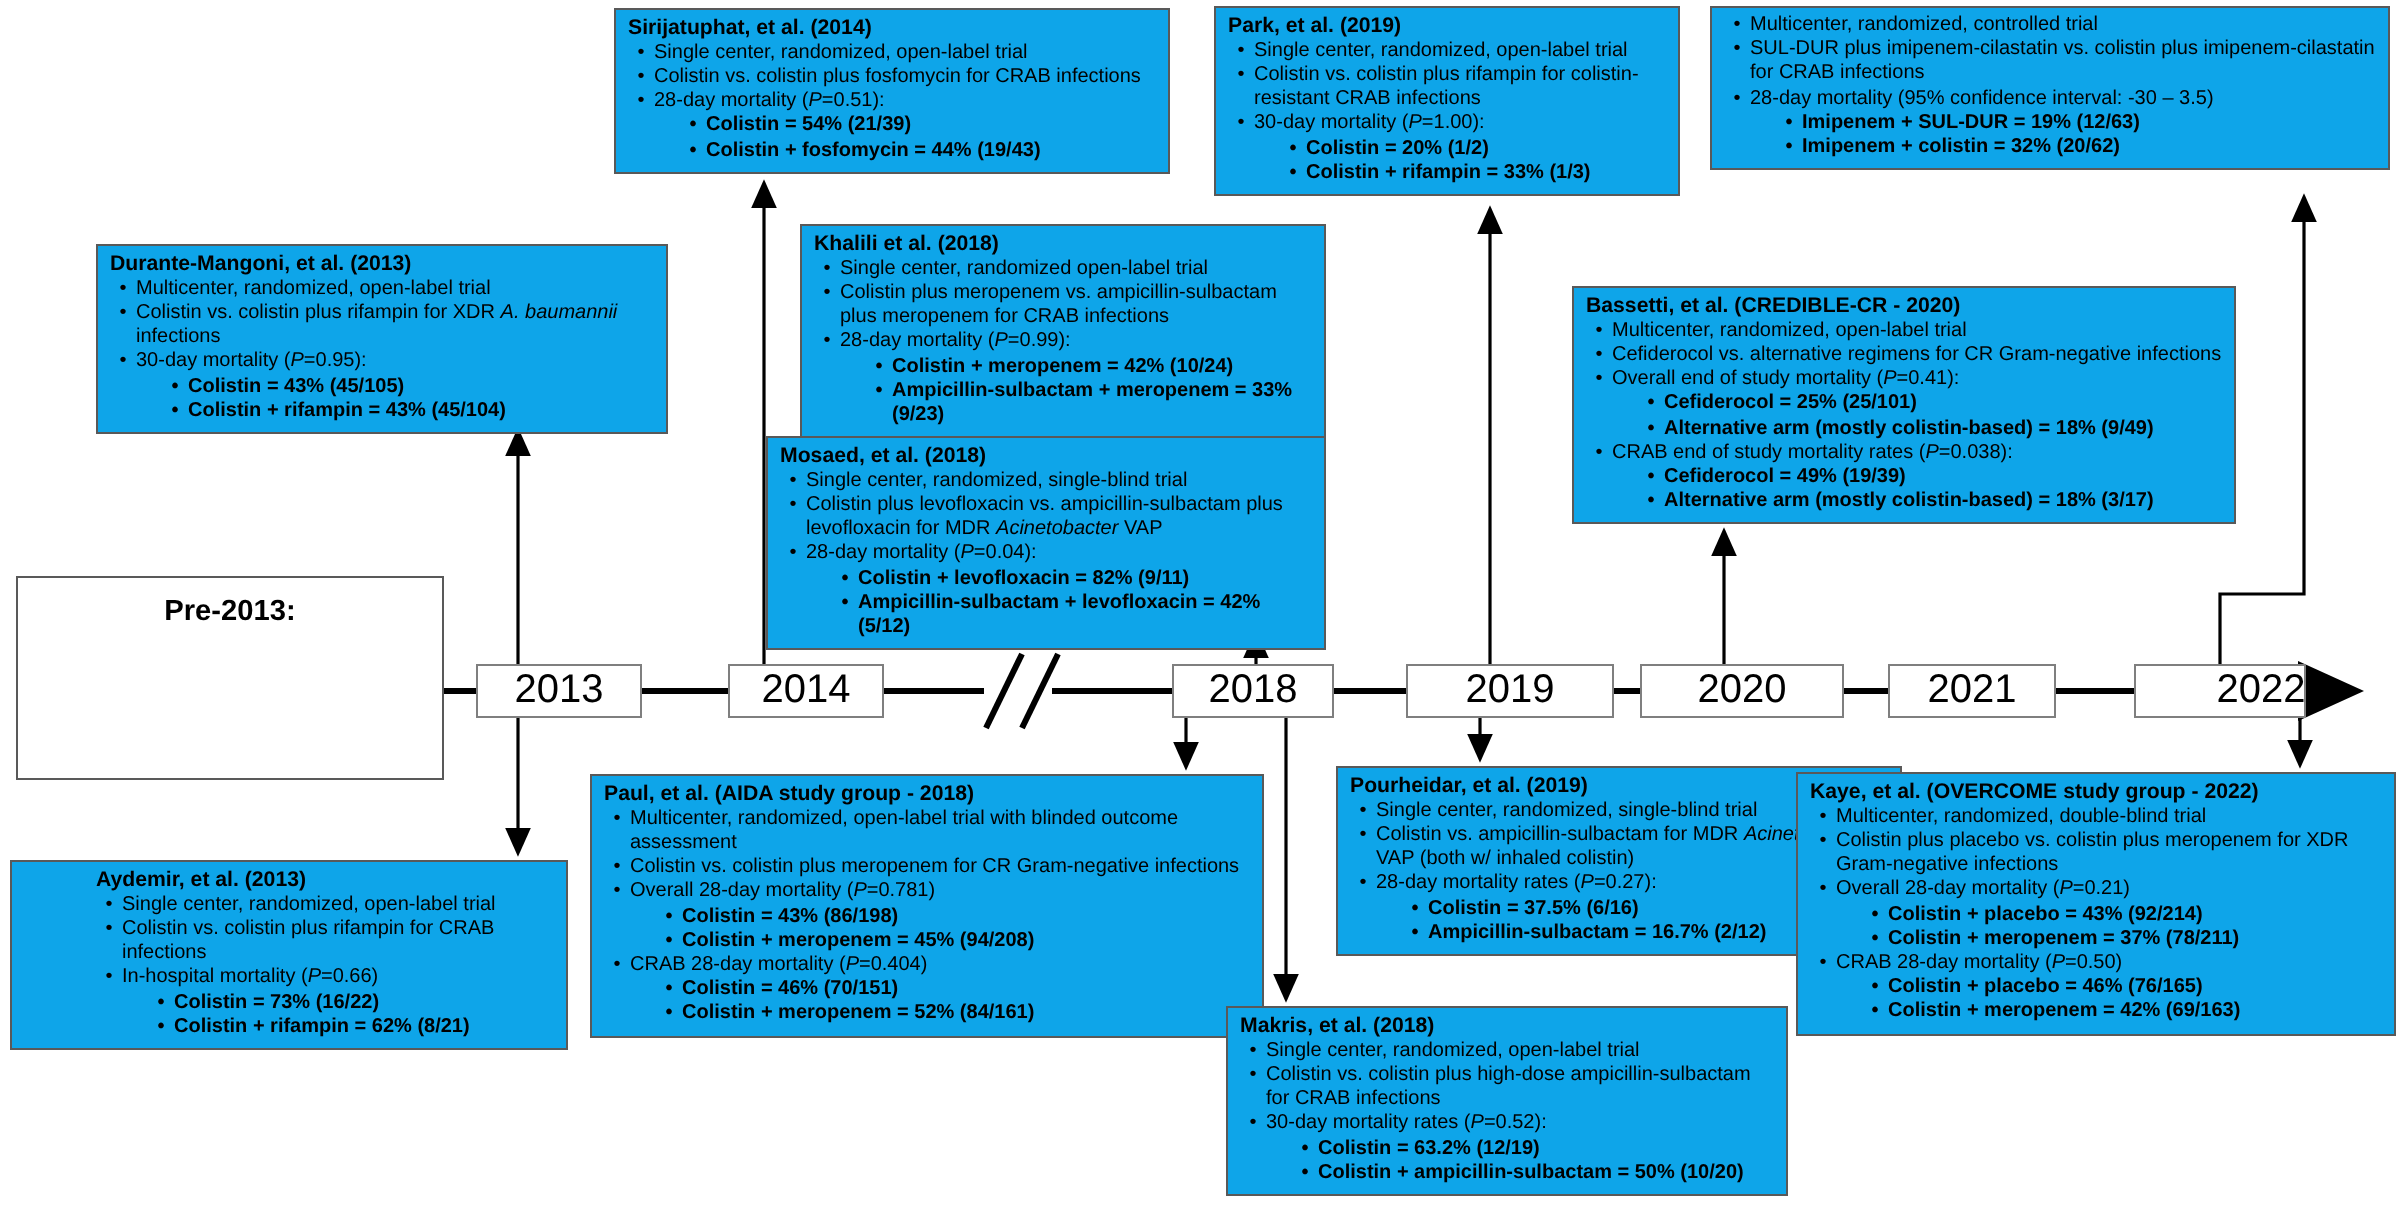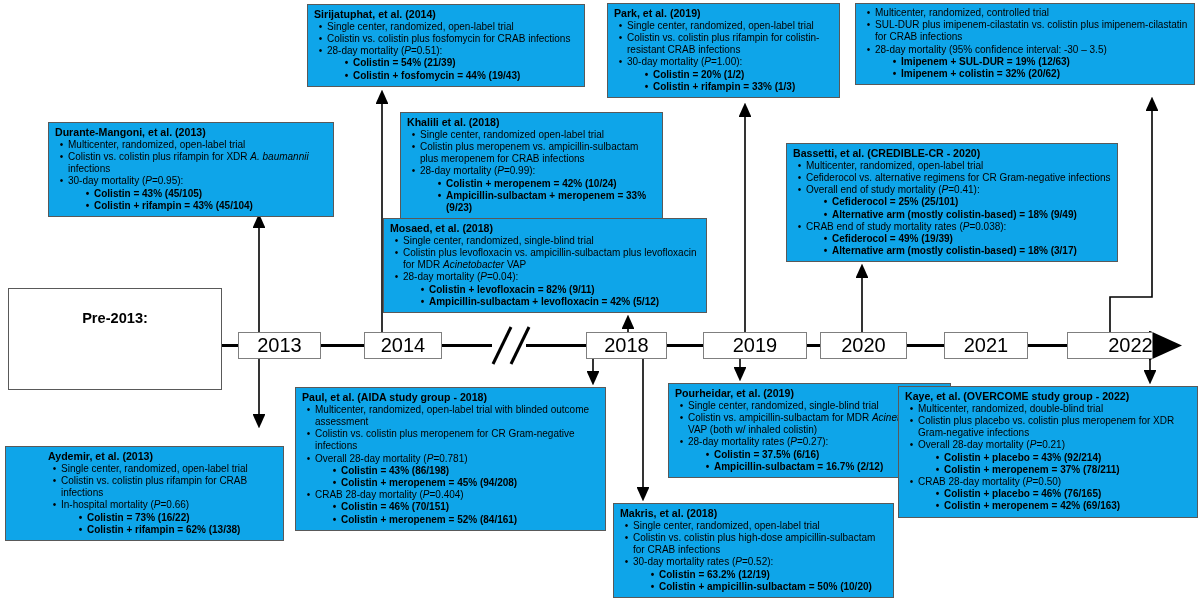--- a/index.html
+++ b/index.html
@@ -12,21 +12,21 @@
   .line{display:flex;}
   .line .blt{flex:0 0 13px;text-align:center;}
   .line .txt{flex:1 1 auto;}
   .line.l2{margin-left:26px;}
   .line.b{font-weight:bold;}
   .year{position:absolute;top:332px;height:27px;background:#fff;border:1.6px solid #7f7f7f;
         z-index:3;display:flex;align-items:center;justify-content:center;
         font-size:20px;box-sizing:border-box;}
   .intro{position:absolute;left:8px;top:288px;width:214px;height:102px;background:#fff;
          border:1.6px solid #595959;z-index:2;box-sizing:border-box;text-align:center;
-         font-size:14.6px;line-height:1.24;padding:20px 3px;}
+         font-size:14.6px;line-height:1.24;padding:8px 3px;}
   .intro .t{font-weight:bold;}
 </style>
 </head>
 <body>
 
 <div class="canvas">
 
   <svg class="wires" width="1200" height="608" viewBox="0 0 1200 608">
     <defs>
       <marker id="ah" markerWidth="9" markerHeight="8" refX="7.5" refY="4" orient="auto">
@@ -61,21 +61,21 @@
   </svg>
 
   <div class="intro">
     <div class="t">Pre-2013:</div>
   </div>
 
   <div class="year" style="left:238px;width:83px;">2013</div>
   <div class="year" style="left:364px;width:78px;">2014</div>
   <div class="year" style="left:586px;width:81px;">2018</div>
   <div class="year" style="left:703px;width:104px;">2019</div>
-  <div class="year" style="left:820px;width:87px;">2020</div>
+  <div class="year" style="left:820px;width:102px;">2020</div>
   <div class="year" style="left:944px;width:84px;">2021</div>
   <div class="year" style="left:1067px;width:86px;padding-left:41px;">2022</div>
 
   <div class="study" style="left:8px;top:122px;width:286px;margin-left:40px;">
       <div class="s-title">Durante-Mangoni, et al.  (2013)</div>
       <div class="line">
         <span class="blt">•</span>
         <span class="txt">Multicenter, randomized, open-label trial</span>
       </div>
       <div class="line">
@@ -134,21 +134,21 @@
       </div>
       <div class="line l2 b">
         <span class="blt">•</span>
         <span class="txt">Colistin + meropenem = 42% (10/24)</span>
       </div>
       <div class="line l2 b">
         <span class="blt">•</span>
         <span class="txt">Ampicillin-sulbactam + meropenem = 33% (9/23)</span>
       </div>
     </div>
-  <div class="study" style="left:383px;top:218px;width:324px;">
+  <div class="study" style="left:383px;top:218px;width:280px;">
       <div class="s-title">Mosaed, et al. (2018)</div>
       <div class="line">
         <span class="blt">•</span>
         <span class="txt">Single center, randomized, single-blind trial</span>
       </div>
       <div class="line">
         <span class="blt">•</span>
         <span class="txt">Colistin plus levofloxacin vs. ampicillin-sulbactam plus levofloxacin for MDR <i>Acinetobacter</i> VAP</span>
       </div>
       <div class="line">
@@ -237,21 +237,21 @@
       </div>
       <div class="line l2 b">
         <span class="blt">•</span>
         <span class="txt">Cefiderocol = 49% (19/39)</span>
       </div>
       <div class="line l2 b">
         <span class="blt">•</span>
         <span class="txt">Alternative arm (mostly colistin-based) = 18% (3/17)</span>
       </div>
     </div>
-  <div class="study" style="left:295px;top:387px;width:311px;">
+  <div class="study" style="left:295px;top:387px;width:337px;">
       <div class="s-title">Paul, et al. (AIDA study group - 2018)</div>
       <div class="line">
         <span class="blt">•</span>
         <span class="txt">Multicenter, randomized, open-label trial with blinded outcome assessment</span>
       </div>
       <div class="line">
         <span class="blt">•</span>
         <span class="txt">Colistin vs. colistin plus meropenem for CR Gram-negative infections</span>
       </div>
       <div class="line">
@@ -353,37 +353,37 @@
       </div>
       <div class="line l2 b">
         <span class="blt">•</span>
         <span class="txt">Colistin = 63.2% (12/19)</span>
       </div>
       <div class="line l2 b">
         <span class="blt">•</span>
         <span class="txt">Colistin + ampicillin-sulbactam = 50% (10/20)</span>
       </div>
     </div>
-  <div class="study" style="left:5px;top:446px;width:279px;padding-left:42px;">
+  <div class="study" style="left:5px;top:430px;width:279px;padding-left:42px;">
       <div class="s-title">Aydemir, et al. (2013)</div>
       <div class="line">
         <span class="blt">•</span>
         <span class="txt">Single center, randomized, open-label trial</span>
       </div>
       <div class="line">
         <span class="blt">•</span>
         <span class="txt">Colistin vs. colistin plus rifampin for CRAB infections</span>
       </div>
       <div class="line">
         <span class="blt">•</span>
         <span class="txt">In-hospital mortality (<i>P</i>=0.66)</span>
       </div>
       <div class="line l2 b">
         <span class="blt">•</span>
         <span class="txt">Colistin = 73% (16/22)</span>
       </div>
       <div class="line l2 b">
         <span class="blt">•</span>
-        <span class="txt">Colistin + rifampin = 62% (13/38)</span>
+        <span class="txt">Colistin + rifampin = 62% (8/21)</span>
       </div>
     </div>
 
 </div>
 
 </body></html>

